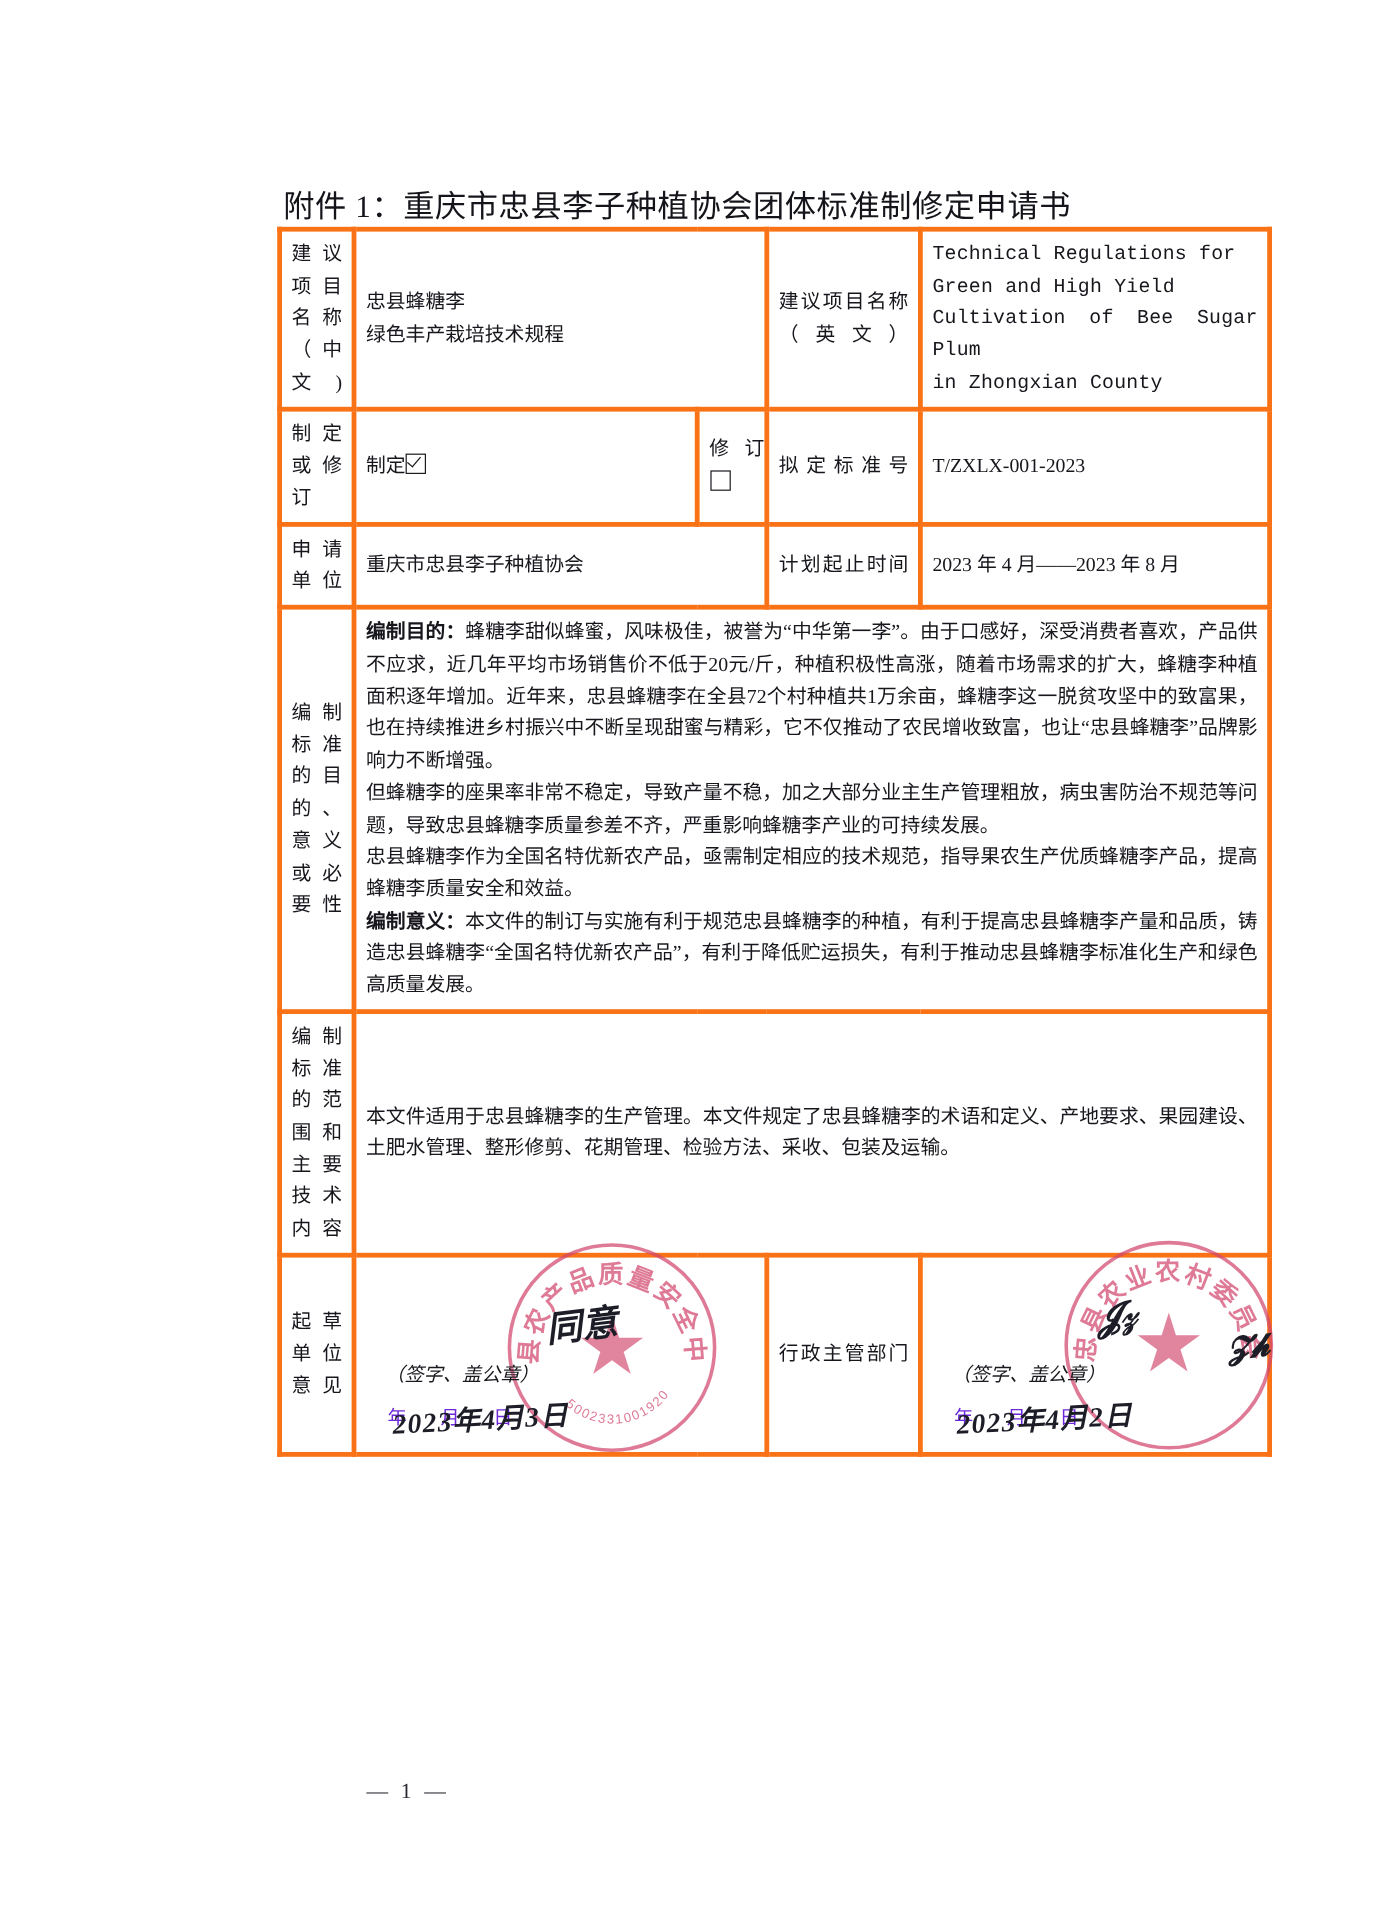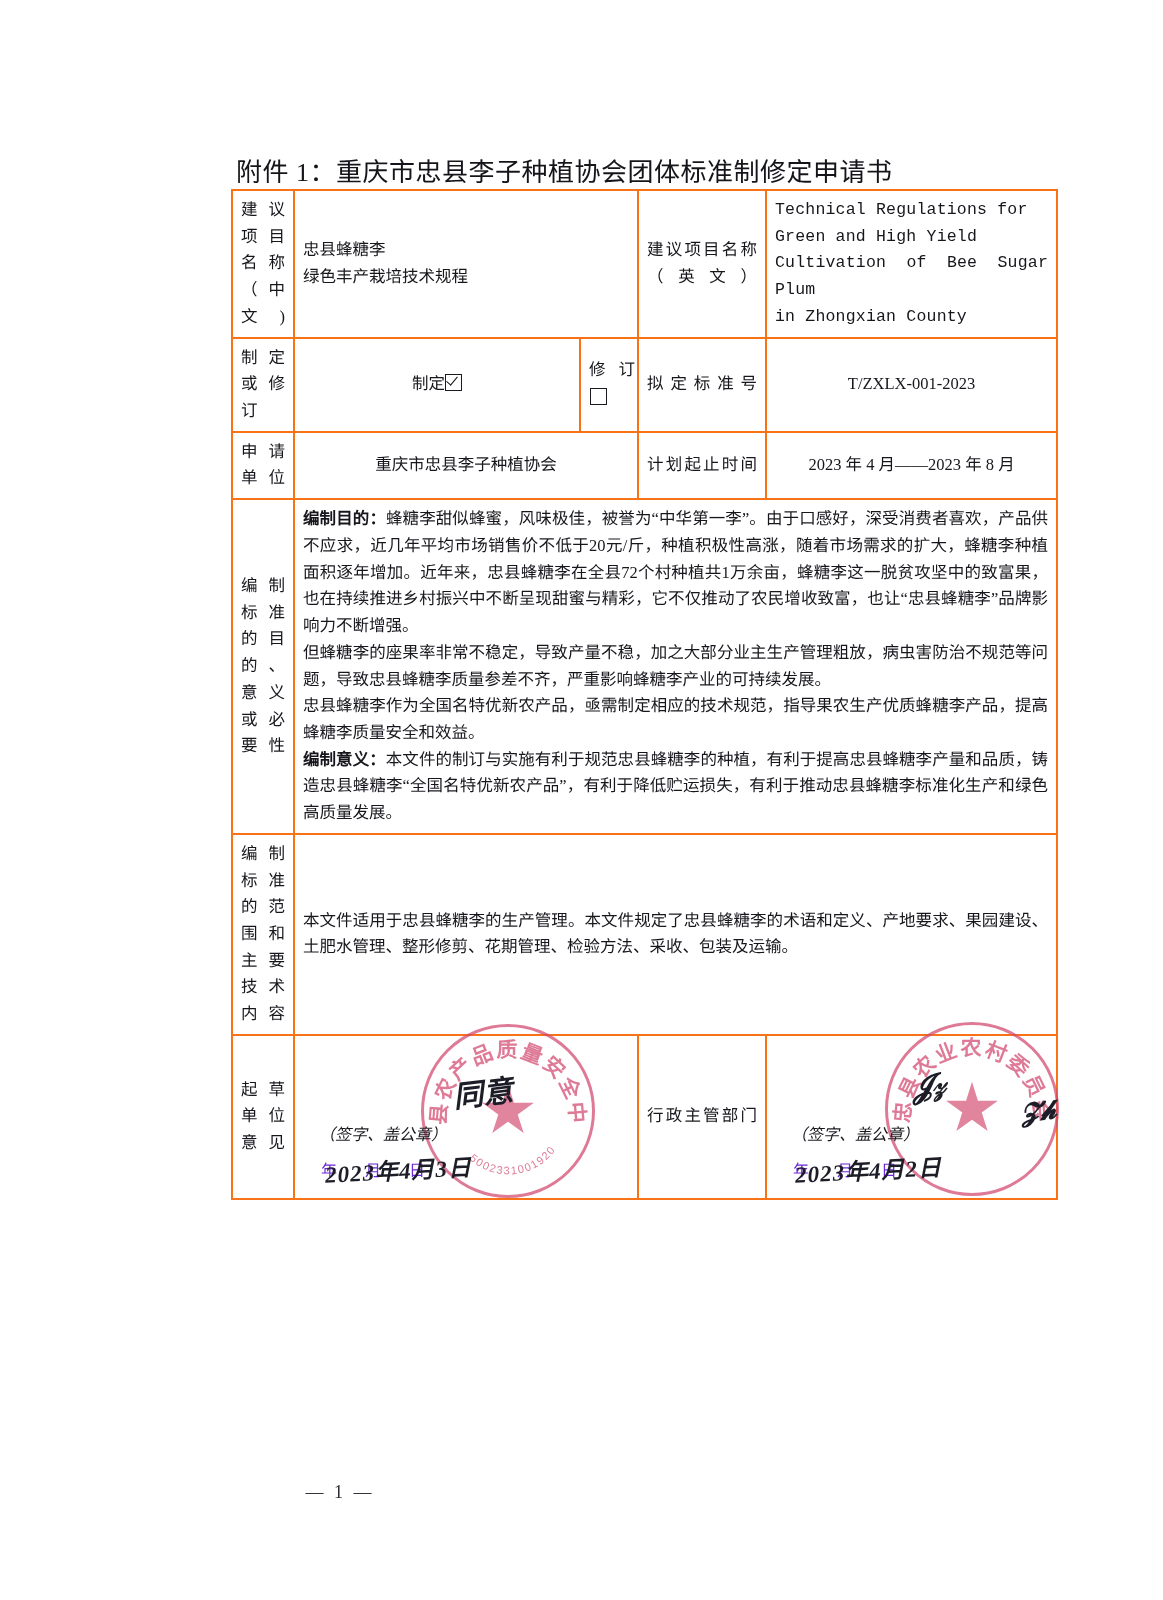--- a/index.html
+++ b/index.html
@@ -30,21 +30,21 @@
     margin-top:20px;
   }
   table.form{
     position:absolute;
     left:231px;top:189px;
     width:825px;
     border-collapse:collapse;
     table-layout:fixed;
   }
   table.form td{
-    border:2px solid #f97316;
+    border:4px solid #f97316;
     vertical-align:middle;
     padding:6px 8px;
     font-size:16.5px;
     line-height:1.62;
     color:#16161c;
   }
   
   td.lbl{
     width:62px;
     text-align:justify;
@@ -55,21 +55,21 @@
     letter-spacing:0px;
   }
   td.lbl-mid{
     width:96px;
     text-align:justify;
     text-align-last:justify;
     padding:8px 9px;
     font-size:16.5px;
     line-height:1.6;
   }
-  td.val{ font-size:16.5px;text-align:center; }
+  td.val{ font-size:16.5px; }
   td.cn-name{ line-height:1.75; padding:10px 14px; }
   td.en-name{
     font-family:"Liberation Mono","DejaVu Sans Mono",monospace;
     font-size:16px;
     line-height:1.92;
     text-align:justify;
     text-align-last:left;
     padding:8px 10px 8px 12px;
     letter-spacing:.2px;
   }

